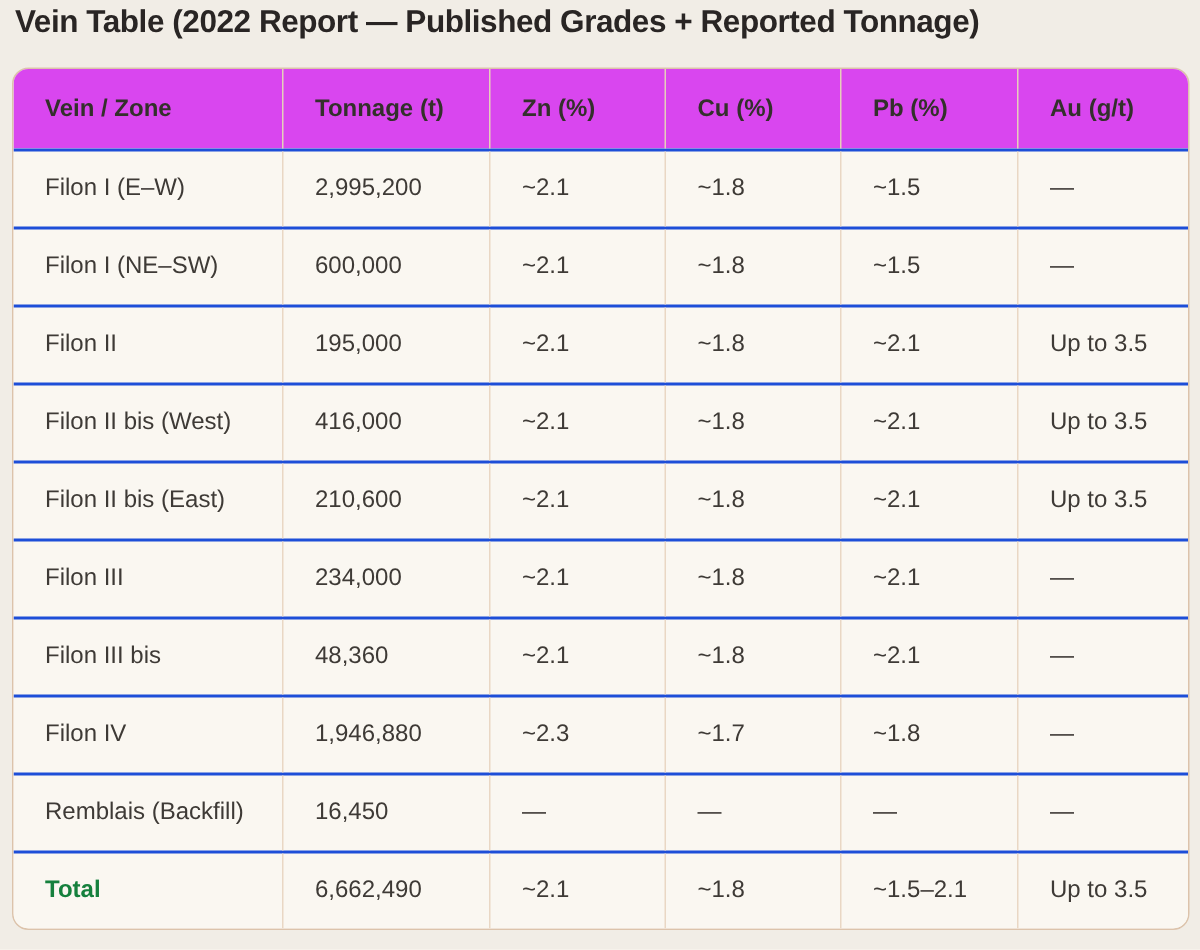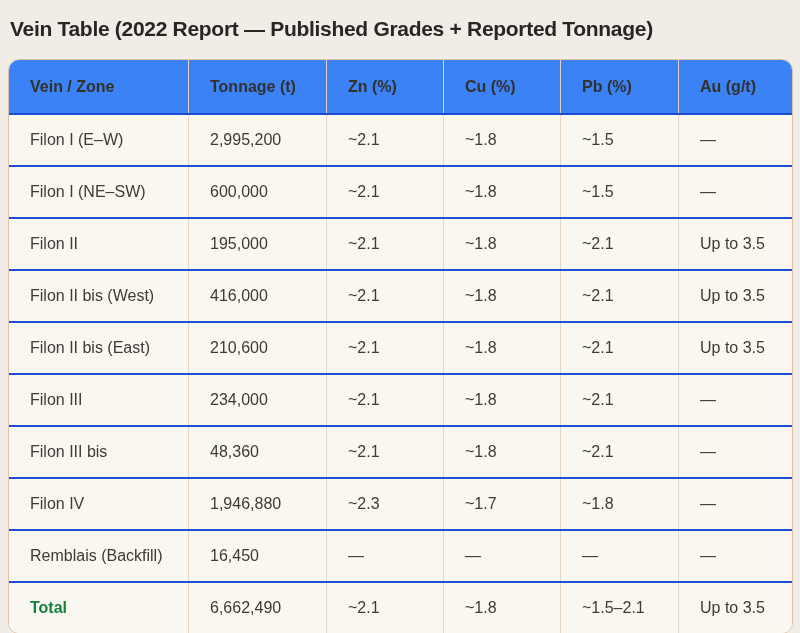--- a/index.html
+++ b/index.html
@@ -6,42 +6,42 @@
   html, body { margin: 0; padding: 0; }
   body {
     width: 800px;
     height: 633px;
     background: #f1ede6;
     font-family: "Liberation Sans", sans-serif;
     overflow: hidden;
   }
   .page-title {
     margin: 0;
-    padding: 16px 10px 0 10px;
+    padding: 2px 10px 0 10px;
     font-size: 21px;
     line-height: 26px;
     font-weight: 800;
     letter-spacing: -0.3px;
     color: #292524;
     white-space: nowrap;
   }
   .vein-table {
     margin: 17px 0 0 8px;
     width: 785px;
     border: 1.5px solid #dcc3ab;
     border-radius: 11px;
     overflow: hidden;
     background: #faf7f1;
   }
   .grid-row {
     display: grid;
     grid-template-columns: 179px 138px 117px 117px 118px 114px;
   }
   .header-row {
-    background: #3b82f6;
+    background: #d946ef;
     height: 53px;
   }
   .header-row .cell {
     font-weight: 700;
     font-size: 16px;
     color: #33302b;
     border-left: 1px solid #e5cfba;
   }
   .body-row {
     height: 52px;

